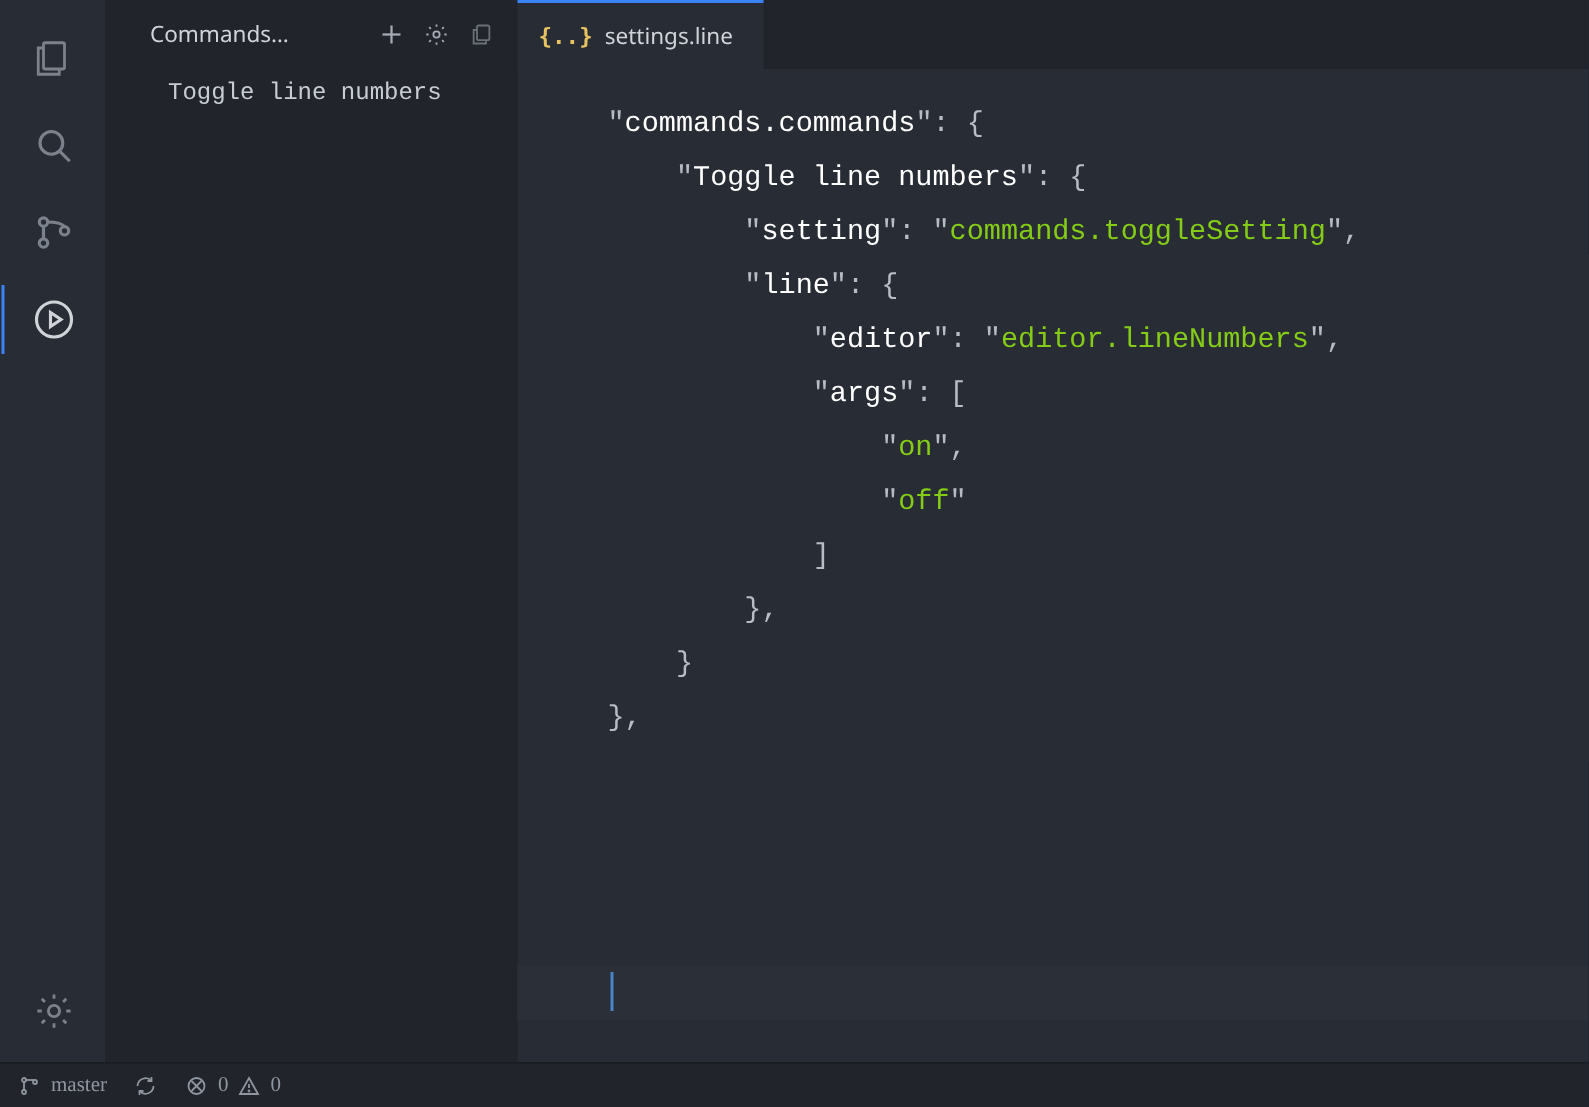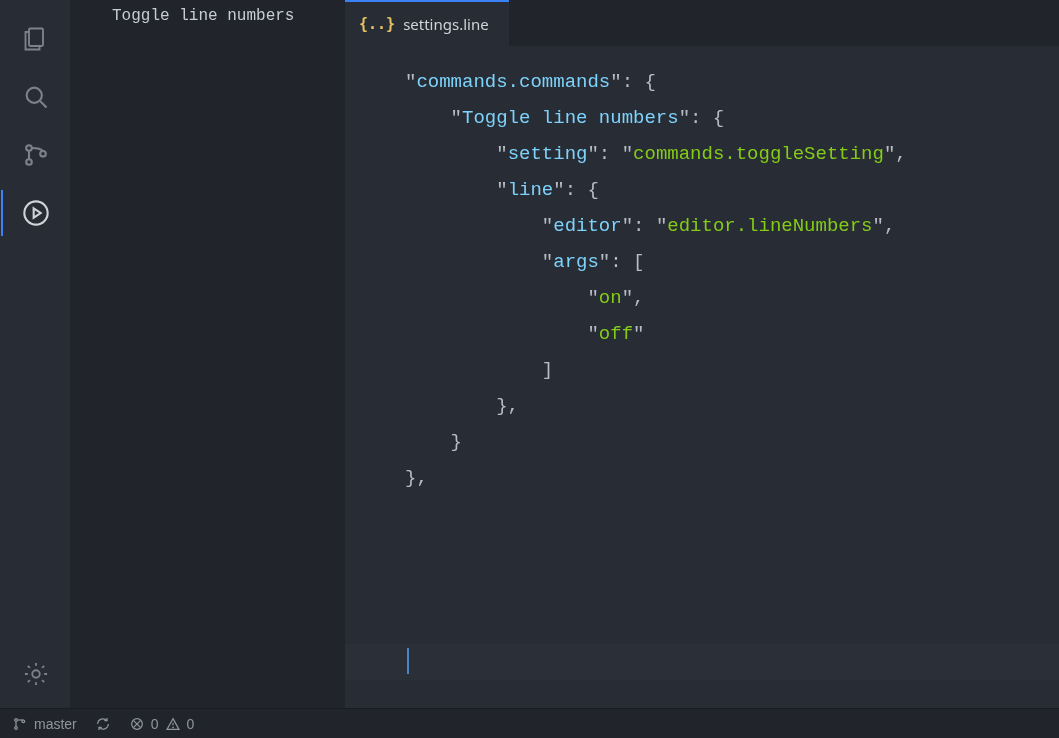--- a/index.html
+++ b/index.html
@@ -133,21 +133,21 @@
 
   .editor-body {
     flex: 1;
     padding: 18px 0 0 60px;
     font-size: 19px;
     line-height: 36px;
     white-space: pre;
     color: #b7bdc6;
     overflow: hidden;
   }
-  .tok-key { color: #7dd3fc; }
+  .tok-key { color: #ffffff; }
   .tok-punc { color: #b7bdc6; }
   .tok-str { color: #84cc16; }
 
   .editor-bottom-line {
     height: 36px;
     background: #2b2f38;
     margin: 0;
     position: relative;
   }
   .cursor {
@@ -159,21 +159,21 @@
     background: #4b84c9;
   }
 
   
   .status-bar {
     height: 30px;
     background: #21252b;
     display: flex;
     align-items: center;
     padding: 0 12px;
-    font-family: Liberation Sans, sans-serif;
+    font-family: Liberation Serif, serif;
     font-size: 14px;
     color: #8f96a0;
     gap: 18px;
     border-top: 1px solid #191c21;
   }
   .status-item {
     display: flex;
     align-items: center;
     gap: 6px;
     cursor: pointer;
@@ -216,20 +216,41 @@
     <div class="spacer"></div>
     <div class="activity-item activity-bottom">
       <svg viewBox="0 0 24 24" fill="none" stroke="currentColor" stroke-width="1.6">
         <circle cx="12" cy="12" r="3.2"></circle>
         <path d="M12 2.5 L12 5 M12 19 L12 21.5 M2.5 12 L5 12 M19 12 L21.5 12 M5 5 L6.8 6.8 M17.2 17.2 L19 19 M5 19 L6.8 17.2 M17.2 6.8 L19 5"></path>
       </svg>
     </div>
   </div>
 
   <div class="side-panel">
+    <div class="panel-header">
+      <span class="title">Commands…</span>
+      <span class="hicon">
+        <svg viewBox="0 0 24 24" stroke="currentColor" stroke-width="2">
+            <line x1="12" y1="4" x2="12" y2="20"></line>
+            <line x1="4" y1="12" x2="20" y2="12"></line>
+          </svg>
+      </span>
+      <span class="hicon">
+        <svg viewBox="0 0 24 24" fill="none" stroke="currentColor" stroke-width="1.6">
+          <circle cx="12" cy="12" r="2.8"></circle>
+          <path d="M12 3 L12 5 M12 19 L12 21 M3 12 L5 12 M19 12 L21 12 M5.5 5.5 L7 7 M17 17 L18.5 18.5 M5.5 18.5 L7 17 M17 7 L18.5 5.5"></path>
+        </svg>
+      </span>
+      <span class="hicon" style="opacity:0.55">
+        <svg viewBox="0 0 24 24" fill="none" stroke="currentColor" stroke-width="1.6">
+          <rect x="8" y="4" width="11" height="13" rx="1.5"></rect>
+          <path d="M8 8 L5 8 L5 20 L16 20 L16 17"></path>
+        </svg>
+      </span>
+    </div>
     <div class="panel-item">
       <span>Toggle line numbers</span>
     </div>
   </div>
 
   <div class="editor-area">
     <div class="tab-bar">
       <div class="tab">
         <span class="file-icon">{..}</span>
         <span>settings.line</span>

